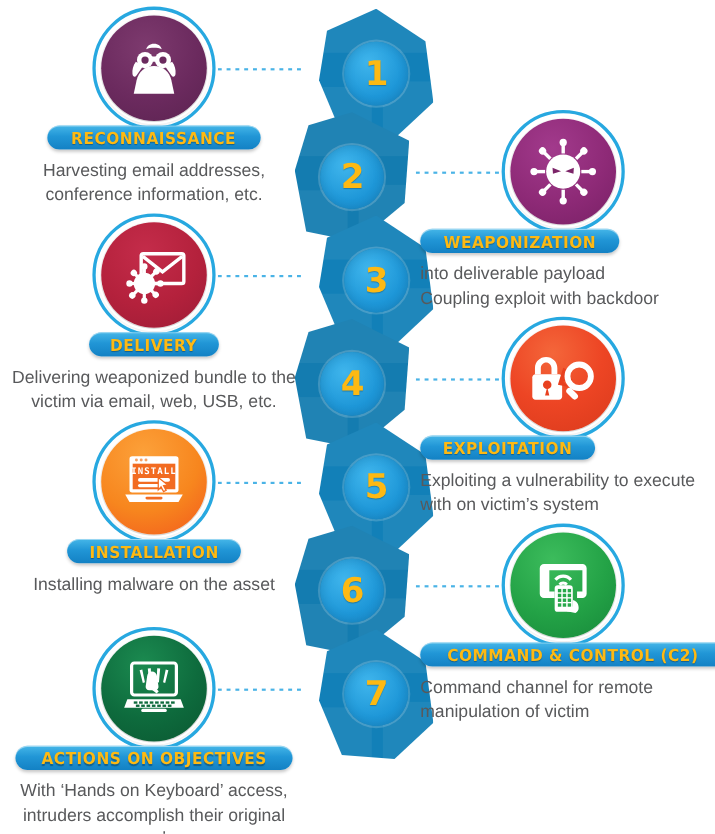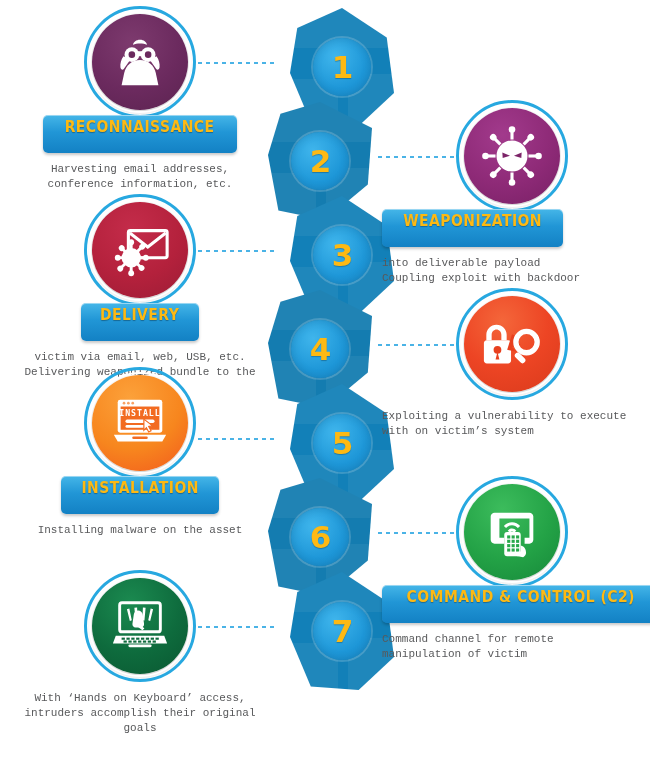--- a/index.html
+++ b/index.html
@@ -61,38 +61,38 @@
   .disc{
     position:absolute;left:8px;top:8px;width:96px;height:96px;border-radius:50%;
     display:flex;align-items:center;justify-content:center;
     box-shadow:0 2px 5px rgba(0,0,0,.22);
     overflow:hidden;
   }
   .disc svg{width:62px;height:62px;display:block;}
 
   .badge{
     position:relative;display:inline-block;margin-top:-14px;
-    padding:5px 16px 18px;border-radius:5px;
+    padding:5px 16px 2px;border-radius:11px;
     background:linear-gradient(180deg,#45b6e8 0%,#2196d6 45%,#1381c4 100%);
     box-shadow:0 2px 3px rgba(0,0,0,.22), inset 0 1px 0 rgba(255,255,255,.45);
     z-index:3;
   }
   .badge span{
     display:block;
     font-family:"DejaVu Sans", sans-serif;
     font-weight:bold;font-size:15px;letter-spacing:.5px;
     color:#fdb913;line-height:1;
     transform:scaleX(.93);
     text-shadow:0 1px 1px rgba(0,0,0,.30);
     white-space:nowrap;
   }
   .caption{
     margin-top:9px;
-    font-size:11px;line-height:1.35;color:#58595b;
-    font-family:Liberation Mono, monospace;
+    font-size:16px;line-height:1.35;color:#58595b;
+    font-family:Liberation Sans, sans-serif;
   }
 
   
   .dots{
     position:absolute;height:2px;
     background-image:linear-gradient(to right,#4ab3e6 0 4px,transparent 4px 8px);
     background-size:8px 2px;background-repeat:repeat-x;
   }
 </style>
 </head>
@@ -258,43 +258,43 @@
           <rect x="28" y="38.5" width="11" height="3"></rect>
                   <circle cx="38" cy="40" r="3"></circle>
         </g>
       </g>
       <circle cx="23" cy="40" r="10"></circle>
     </svg>
           </div>
           <div class="ring"></div>
           <div class="ring inner"></div>
         </div><div class="badge"><span>DELIVERY</span></div><div class="caption">
+          <div>Delivering weaponized bundle to the</div>
           <div>victim via email, web, USB, etc.</div>
-          <div>Delivering weaponized bundle to the</div>
         </div></div>
       <div class="node right" style="top: 288px; left: 382px;"><div class="icon-wrap">
           <div class="disc" style="background:radial-gradient(circle at 40% 26%,#f4663a 0%,#ed4524 50%,#d93a1c 100%)">
     <svg viewBox="0 0 64 64" fill="#fff">
       <path d="M16 12c-6 0-10.5 4.6-10.5 10.4V28H11v-5.6c0-3 2.3-5.4 5-5.4s5 2.4 5 5.4V28h5.5v-5.6C26.5 16.6 22 12 16 12z"></path>
       <path d="M6 28h22c1.7 0 3 1.3 3 3v18c0 1.7-1.3 3-3 3H6c-1.7 0-3-1.3-3-3V31c0-1.7 1.3-3 3-3z"></path>
       <circle cx="17" cy="38" r="4" fill="#e8401f"></circle>
       <path d="M17 40h0l-2 8h4z" fill="#e8401f"></path>
       <path d="M32 22l8 4-6 3 7 4-9 2 5 5-10-2" fill="#e8401f"></path>
       <circle cx="47" cy="30" r="11" fill="none" stroke="#fff" stroke-width="5.5"></circle>
       <rect x="37" y="40" width="6" height="13" rx="3" transform="rotate(-45 40 46)"></rect>
       <path d="M41 44l3 5-5-1z" fill="#fff"></path>
     </svg>
           </div>
           <div class="ring"></div>
           <div class="ring inner"></div>
-        </div><div class="caption">
+        </div><div class="badge"><span>EXPLOITATION</span></div><div class="caption">
           <div>Exploiting a vulnerability to execute</div>
           <div>with on victim’s system</div>
         </div></div>
-      <div class="node left" style="top: 367px; left: 10px;"><div class="icon-wrap">
+      <div class="node left" style="top: 382px; left: 10px;"><div class="icon-wrap">
           <div class="disc" style="background:radial-gradient(circle at 40% 24%,#fca13a 0%,#f7861e 55%,#f2591d 100%)">
     <svg viewBox="0 0 64 64">
       <rect x="9" y="8" width="46" height="34" rx="2.5" fill="#fff"></rect>
       <rect x="12" y="15" width="40" height="24" fill="#f26b21"></rect>
       <circle cx="15.5" cy="11.5" r="1.4" fill="#f8a265"></circle>
       <circle cx="20" cy="11.5" r="1.4" fill="#f8a265"></circle>
       <circle cx="24.5" cy="11.5" r="1.4" fill="#f8a265"></circle>
       <text x="32" y="25" font-family="DejaVu Sans Mono, monospace" font-size="8.5" font-weight="bold" fill="#fff" text-anchor="middle" letter-spacing="1">INSTALL</text>
       <rect x="17" y="28.5" width="30" height="3.4" rx="1.7" fill="#fff"></rect>
       <rect x="17" y="34" width="22" height="3" rx="1.5" fill="#fff"></rect>
@@ -362,18 +362,18 @@
         <rect x="30" y="47" width="3.4" height="2.2"></rect>
                 <rect x="35" y="47" width="3.4" height="2.2"></rect>
                 <rect x="40" y="47" width="3.4" height="2.2"></rect>
         <rect x="45" y="47" width="3.4" height="2.2"></rect>
       </g>
       <rect x="20" y="51" width="24" height="3" rx="1.5"></rect>
     </svg>
           </div>
           <div class="ring"></div>
           <div class="ring inner"></div>
-        </div><div class="caption">
+        </div><div class="badge"><span>ACTIONS ON OBJECTIVES</span></div><div class="caption">
           <div>With ‘Hands on Keyboard’ access,</div>
           <div>intruders accomplish their original goals</div>
         </div></div>
     </div>
 </div>
 
 </body></html>

